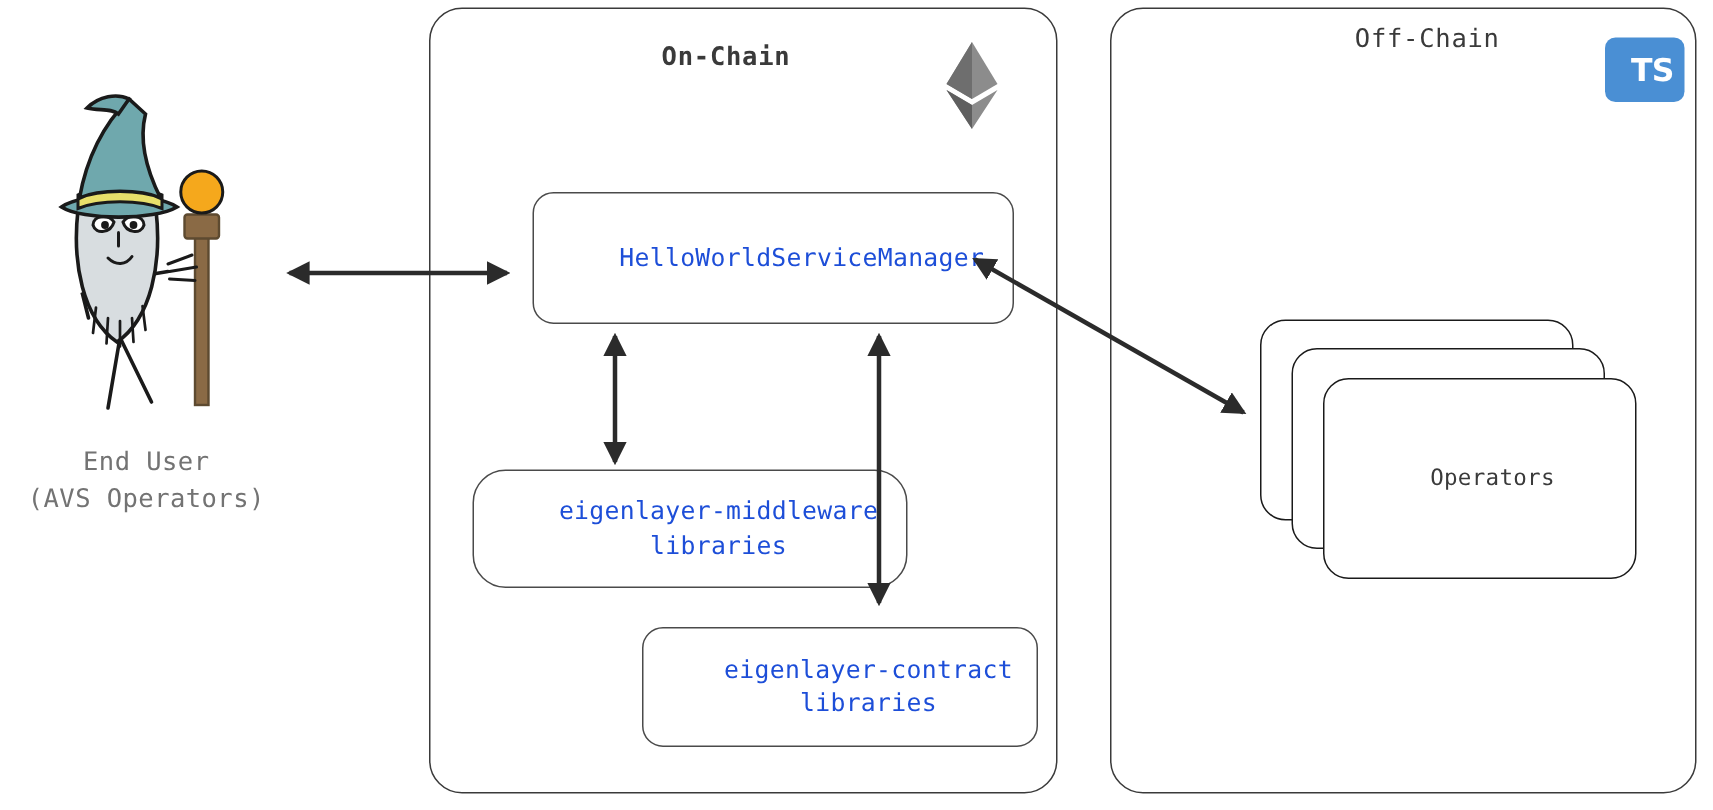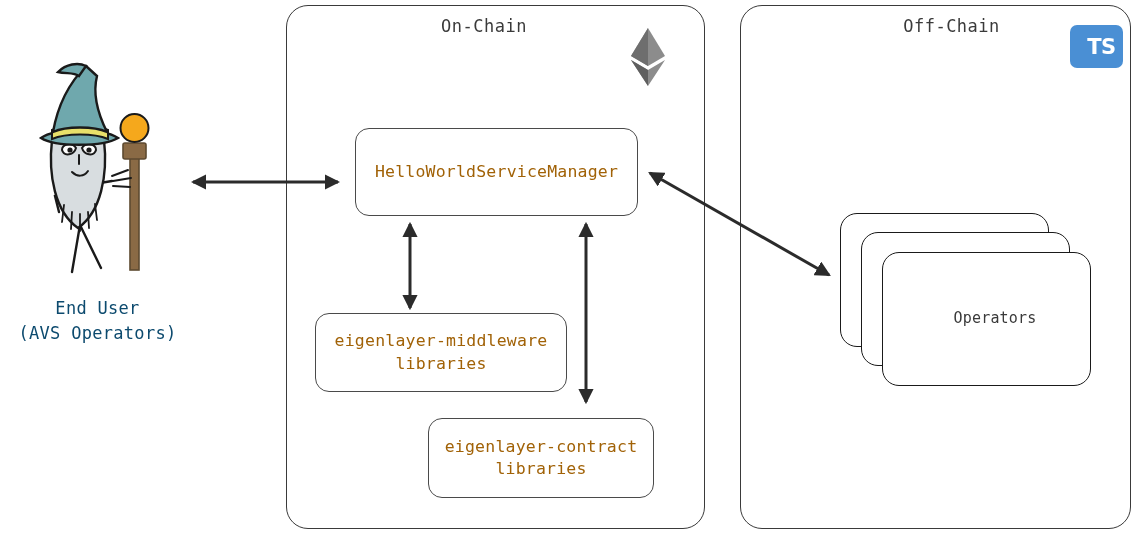--- a/index.html
+++ b/index.html
@@ -6,27 +6,27 @@
   body{width:1142px;height:540px;overflow:hidden;
        font-family:"DejaVu Sans Mono","Liberation Mono",monospace;}
   #stage{position:relative;width:1142px;height:540px;background:#ffffff;}
 
   .panel{position:absolute;border:1.6px solid #3a3a3a;border-radius:22px;background:#ffffff;}
   .panel-title{position:absolute;font-size:17px;color:#3a3a3a;letter-spacing:.5px;
                text-align:center;white-space:nowrap;}
 
   .node{position:absolute;border:1.5px solid #4a4a4a;border-radius:14px;background:#ffffff;
         display:flex;align-items:center;justify-content:center;text-align:center;
-        font-size:16.5px;color:#a16207;line-height:1.35;letter-spacing:.2px;}
+        font-size:16.5px;color:#1d4ed8;line-height:1.35;letter-spacing:.2px;padding-left:38px;}
 
   .card{position:absolute;border:1.6px solid #1a1a1a;border-radius:17px;background:#ffffff;}
   .card-text{position:absolute;display:flex;align-items:center;justify-content:center;
              text-align:center;font-size:15px;color:#3a3a3a;line-height:1.5;letter-spacing:.2px;}
 
-  .caption{position:absolute;text-align:center;font-size:17px;color:#0c4a6e;
+  .caption{position:absolute;text-align:center;font-size:17px;color:#737373;
            line-height:1.45;white-space:nowrap;letter-spacing:.3px;}
 
   svg.ov{position:absolute;left:0;top:0;width:1142px;height:540px;overflow:visible;}
   .ts-logo{position:absolute;border-radius:7px;display:flex;align-items:center;
            justify-content:center;color:#fff;font-weight:bold;font-size:21px;
            font-family:"DejaVu Sans","Liberation Sans",sans-serif;letter-spacing:-.5px;padding-left:10px;}
 </style>
 </head>
 <body>
 
@@ -70,38 +70,38 @@
       <path d="M86 66 C78 62, 66 64, 58 72 C66 74, 74 72, 79 76 L86 66 Z" fill="#6fa8ad" stroke="#1a1a1a" stroke-width="2.4"></path>
     </g>
   </svg>
 
   <div class="caption" style="left:0;top:296px;width:195px;">
     <div>End User</div>
     <div>(AVS Operators)</div>
   </div>
 
   <div class="panel" style="left:286px;top:5px;width:417px;height:522px;"></div>
-  <div class="panel-title" style="left:286px;top:16px;width:396px;">On-Chain</div>
+  <div class="panel-title" style="left:286px;top:28px;width:396px;font-weight:bold;">On-Chain</div>
 
   <svg class="ov" viewBox="0 0 1142 540">
     <g transform="translate(630,28)">
       <path d="M18 0 L35 28 L18 38 L1 28 Z" fill="#8c8c8c"></path>
       <path d="M18 0 L18 38 L1 28 Z" fill="#6e6e6e"></path>
       <path d="M1 32 L18 42 L35 32 L18 58 Z" fill="#8c8c8c"></path>
       <path d="M1 32 L18 42 L18 58 Z" fill="#5f5f5f"></path>
     </g>
   </svg>
 
   <div class="node" style="left:355px;top:128px;width:281px;height:86px;">
     <div>
       <div>HelloWorldServiceManager</div>
     </div>
   </div>
 
-  <div class="node" style="left:315px;top:313px;width:250px;height:77px;">
+  <div class="node" style="left:315px;top:313px;width:250px;height:77px;border-radius:22px;">
     <div>
       <div>eigenlayer-middleware</div>
       <div>libraries</div>
     </div>
   </div>
 
   <div class="node" style="left:428px;top:418px;width:224px;height:78px;">
     <div>
       <div>eigenlayer-contract</div>
       <div>libraries</div>

